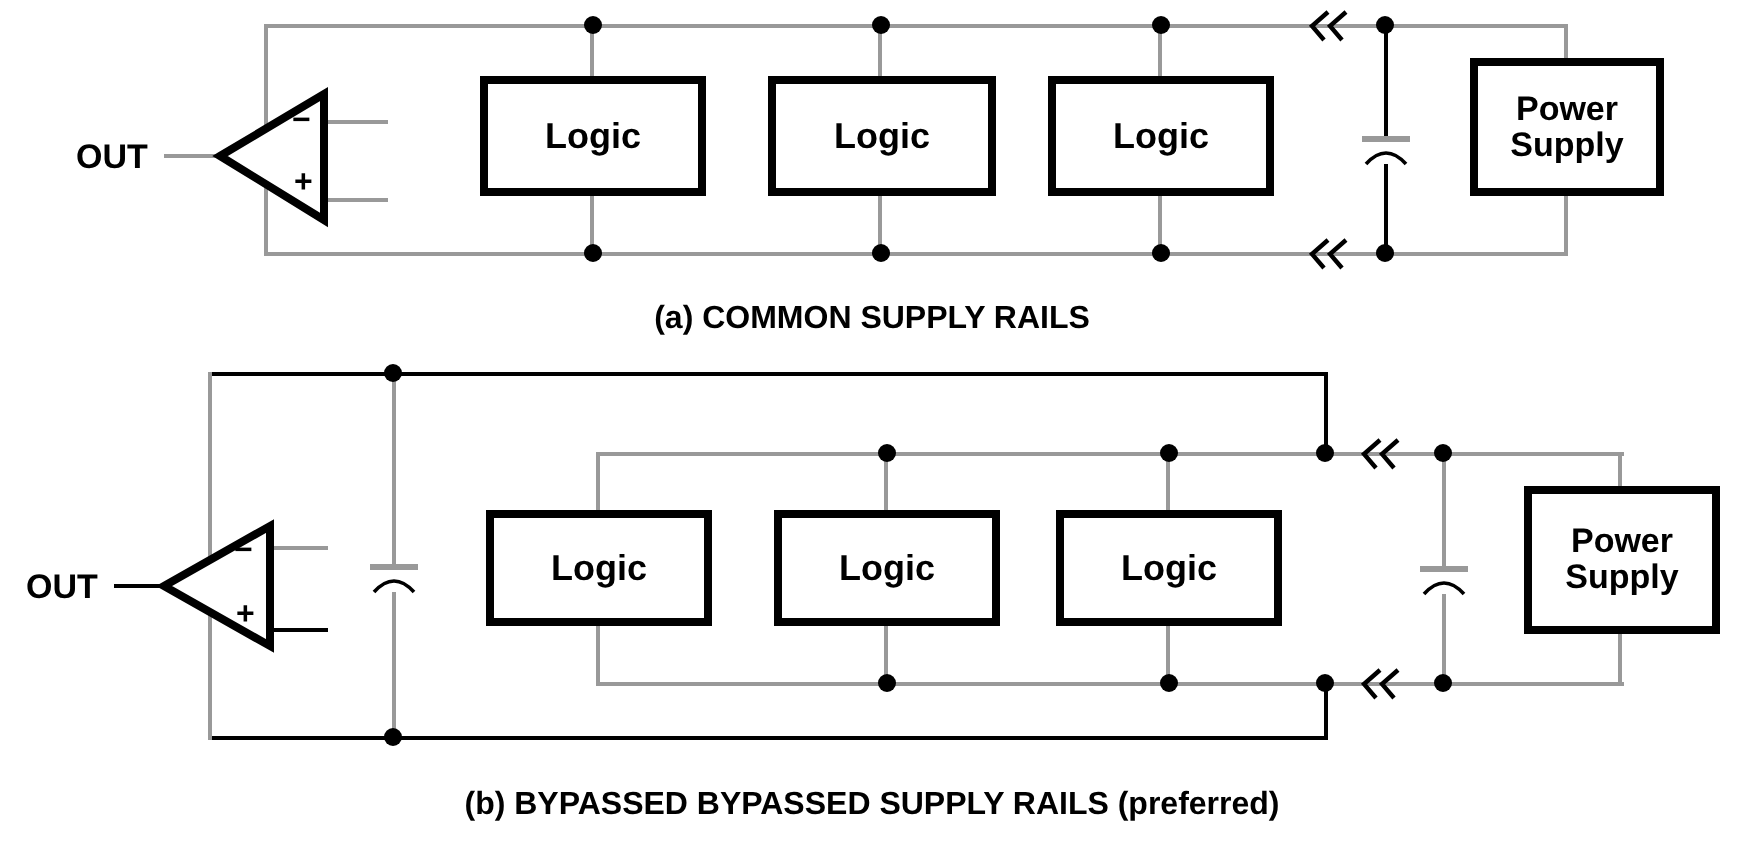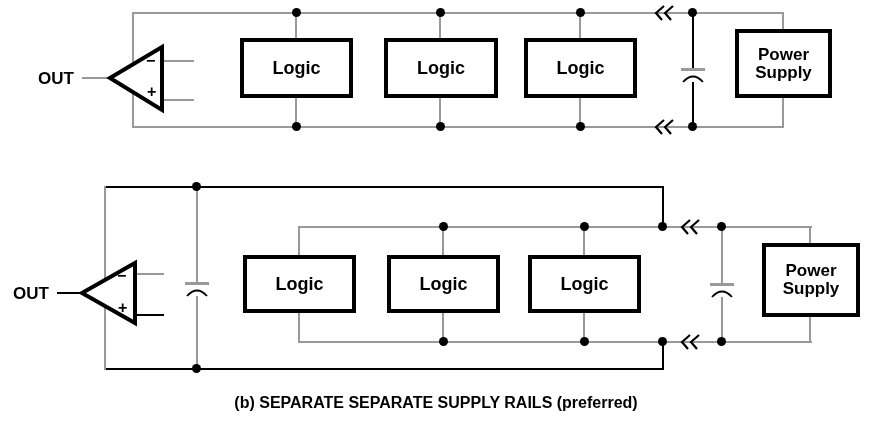--- a/index.html
+++ b/index.html
@@ -82,20 +82,21 @@
   <i class="d" style="left:688px;top:122px"></i>
 
   <svg class="abs" style="left:653px;top:5px" width="22" height="16">
     <polyline points="11,1 3,8 9,15" fill="none" stroke="#000" stroke-width="2.2"></polyline>
     <polyline points="20,1 12,8 18,15" fill="none" stroke="#000" stroke-width="2.2"></polyline>
   </svg>
   <svg class="abs" style="left:653px;top:119px" width="22" height="16">
     <polyline points="11,1 3,8 9,15" fill="none" stroke="#000" stroke-width="2.2"></polyline>
     <polyline points="20,1 12,8 18,15" fill="none" stroke="#000" stroke-width="2.2"></polyline>
   </svg>
+  <div class="caption" style="top:151px">(a) COMMON SUPPLY RAILS</div>
 
   <i class="k" style="left:104px;top:186px;width:560px;height:2px"></i>
   <i class="k" style="left:104px;top:368px;width:560px;height:2px"></i>
   <i class="k" style="left:662px;top:186px;width:2px;height:42px"></i>
   <i class="k" style="left:662px;top:340px;width:2px;height:30px"></i>
   <i class="w" style="left:104px;top:186px;width:2px;height:184px"></i>
 
   <i class="w" style="left:298px;top:226px;width:514px;height:2px"></i>
   <i class="w" style="left:298px;top:341px;width:514px;height:2px"></i>
 
@@ -165,15 +166,15 @@
   <i class="d" style="left:717px;top:337px"></i>
 
   <svg class="abs" style="left:679px;top:219px" width="22" height="16">
     <polyline points="11,1 3,8 9,15" fill="none" stroke="#000" stroke-width="2.2"></polyline>
     <polyline points="20,1 12,8 18,15" fill="none" stroke="#000" stroke-width="2.2"></polyline>
   </svg>
   <svg class="abs" style="left:679px;top:334px" width="22" height="16">
     <polyline points="11,1 3,8 9,15" fill="none" stroke="#000" stroke-width="2.2"></polyline>
     <polyline points="20,1 12,8 18,15" fill="none" stroke="#000" stroke-width="2.2"></polyline>
   </svg>
-  <div class="caption" style="top:394px">(b) SEPARATE SEPARATE SUPPLY RAILS (preferred)</div>
+  <div class="caption" style="top:394px">(b) BYPASSED BYPASSED SUPPLY RAILS (preferred)</div>
 
 </div>
 
 </body></html>

